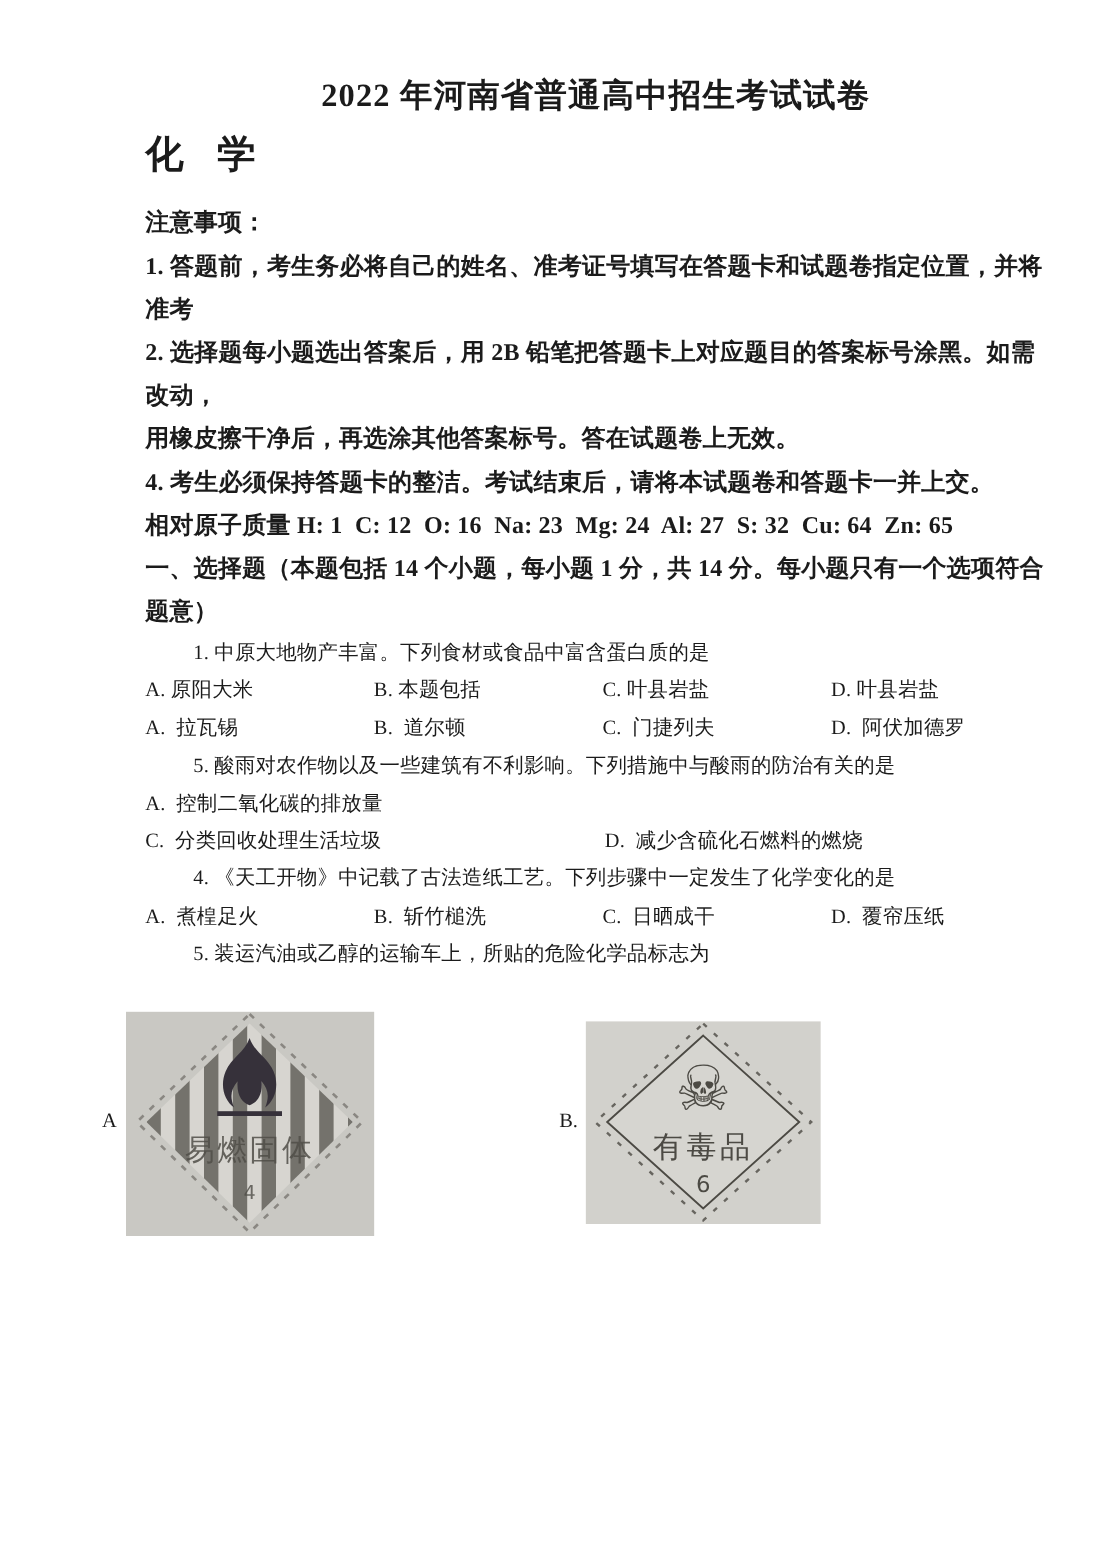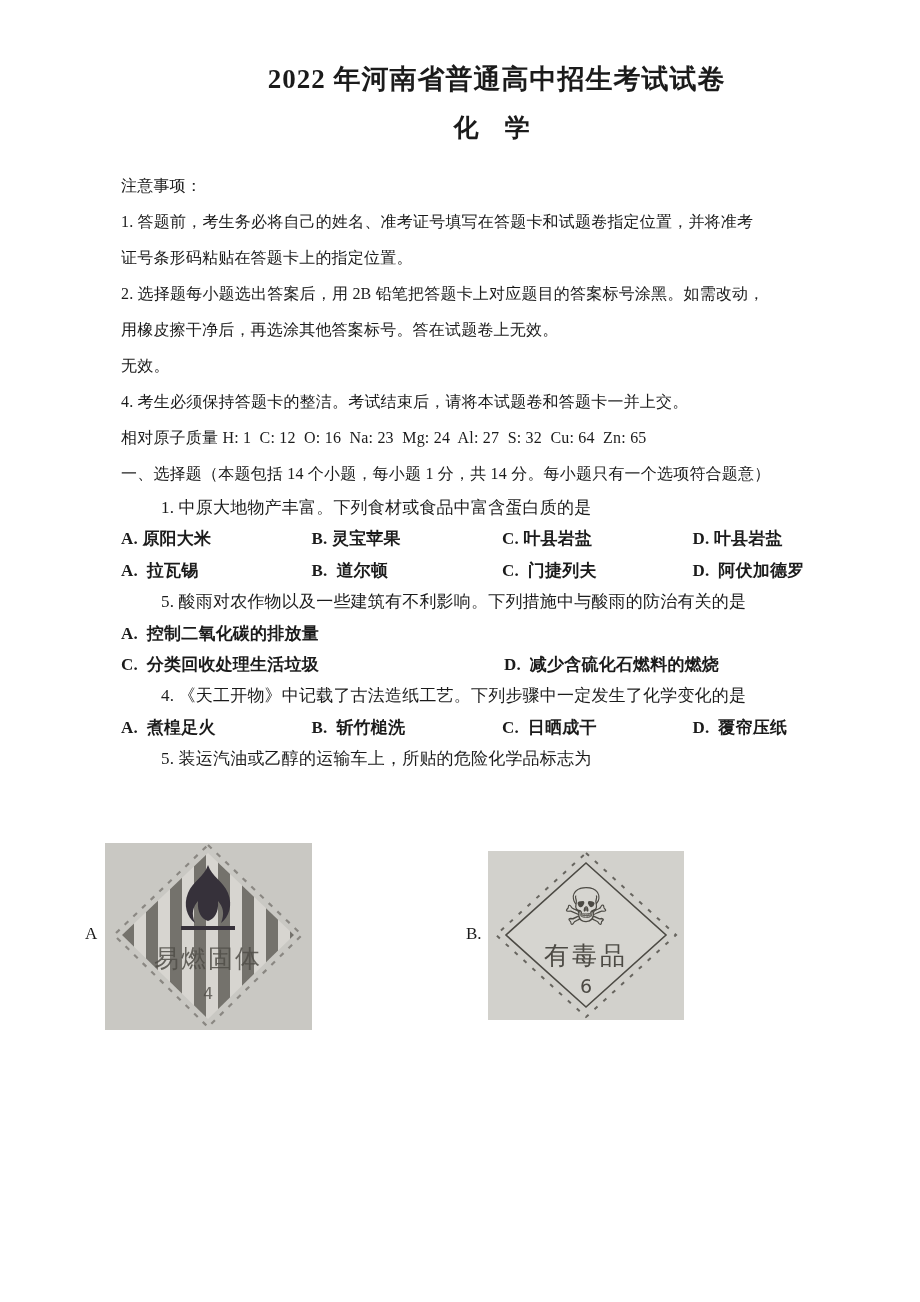--- a/index.html
+++ b/index.html
@@ -8,32 +8,32 @@
     background:#ffffff;color:#1b1b1b;overflow:hidden;
     font-family:"Liberation Serif","DejaVu Serif",serif;
     padding-left:36px;
   }
   .content{padding:0 84px 0 85px;}
   .title{
     margin:62px 0 0;text-align:center;font-size:27px;line-height:34px;
     font-weight:bold;letter-spacing:1px;
   }
   .subject{
-    margin:16px 0 0;text-align:center;font-size:25px;line-height:32px;
+    margin:16px 0 0;text-align:left;font-size:32px;line-height:32px;
     font-weight:bold;letter-spacing:10px;
   }
   .notice-heading{margin-top:24px;}
   .bold-line{
-    font-weight:normal;font-size:16px;line-height:36px;
+    font-weight:bold;font-size:20px;line-height:36px;
     white-space:pre-wrap;letter-spacing:0.2px;
   }
   .questions{font-size:17px;line-height:31.4px;letter-spacing:0.2px;}
   .stem{white-space:pre-wrap;margin-left:40px;}
   .opt-row{display:flex;}
-  .opt{white-space:pre-wrap;font-weight:bold;}
+  .opt{white-space:pre-wrap;}
   .opt.c4{width:190.5px;flex:0 0 auto;}
   .opt.c4:last-child{width:auto;}
   .opt.c2{width:383px;flex:0 0 auto;}
   .opt.c2:last-child{width:auto;}
   .fig-label{position:absolute;font-size:17px;line-height:20px;}
   .fig-label.a{left:85px;top:924px;}
   .fig-label.b{left:466px;top:924px;}
   .sign-photo{position:absolute;display:block;}
   .sign-photo.a{left:105px;top:843px;}
   .sign-photo.b{left:488px;top:851px;}
@@ -43,36 +43,34 @@
 <body>
 
 <div class="page">
   <div class="content">
 
     <h1 class="title">2022 年河南省普通高中招生考试试卷</h1>
     <h2 class="subject">化 学</h2>
 
     <div class="bold-line notice-heading">注意事项：</div>
     <div class="bold-line">1. 答题前，考生务必将自己的姓名、准考证号填写在答题卡和试题卷指定位置，并将准考</div>
-    <div class="bold-line">证号条形码粘贴在答题卡上的指定位置。</div>
     <div class="bold-line">2. 选择题每小题选出答案后，用 2B 铅笔把答题卡上对应题目的答案标号涂黑。如需改动，</div>
     <div class="bold-line">用橡皮擦干净后，再选涂其他答案标号。答在试题卷上无效。</div>
-    <div class="bold-line">无效。</div>
     <div class="bold-line">4. 考生必须保持答题卡的整洁。考试结束后，请将本试题卷和答题卡一并上交。</div>
 
     <div class="bold-line">相对原子质量 H: 1  C: 12  O: 16  Na: 23  Mg: 24  Al: 27  S: 32  Cu: 64  Zn: 65</div>
     <div class="bold-line">一、选择题（本题包括 14 个小题，每小题 1 分，共 14 分。每小题只有一个选项符合题意）</div>
 
     <div class="questions">
 
       <div>
         <div class="stem">1. 中原大地物产丰富。下列食材或食品中富含蛋白质的是</div>
         <div class="opt-row">
           <span class="opt c4">A. 原阳大米</span>
-          <span class="opt c4">B. 灵宝苹果</span>
+          <span class="opt c4">B. 本题包括</span>
           <span class="opt c4">C. 叶县岩盐</span>
           <span class="opt c4">D. 叶县岩盐</span>
         </div>
       </div>
 
       <div>
         <div class="opt-row">
           <span class="opt c4">A.  拉瓦锡</span>
           <span class="opt c4">B.  道尔顿</span>
           <span class="opt c4">C.  门捷列夫</span>

